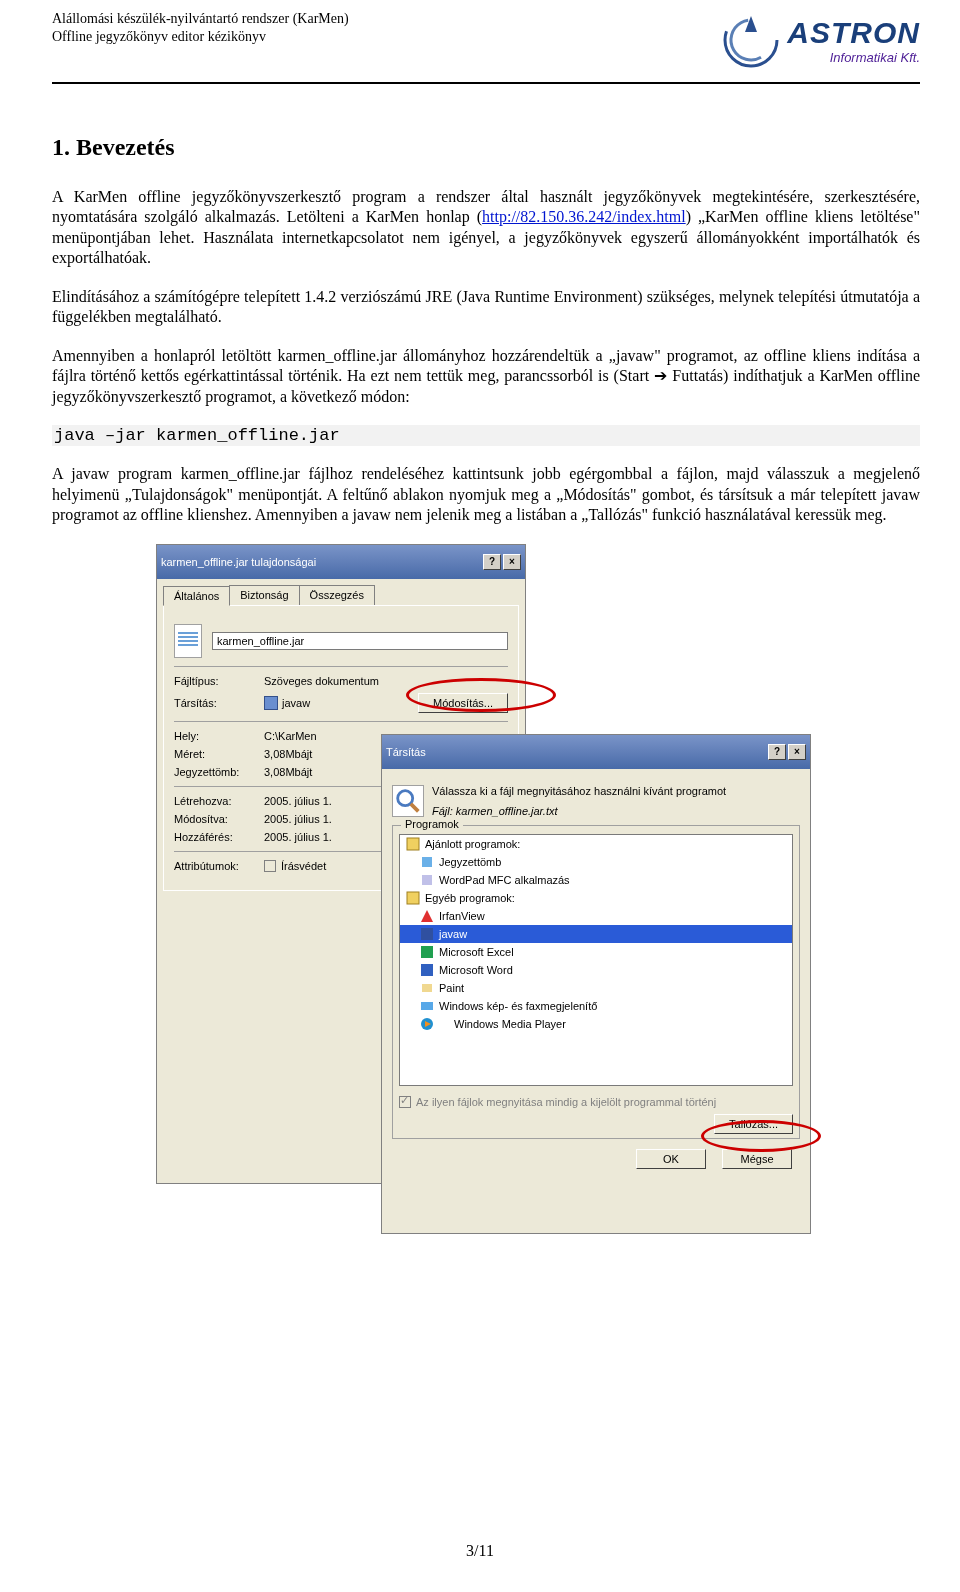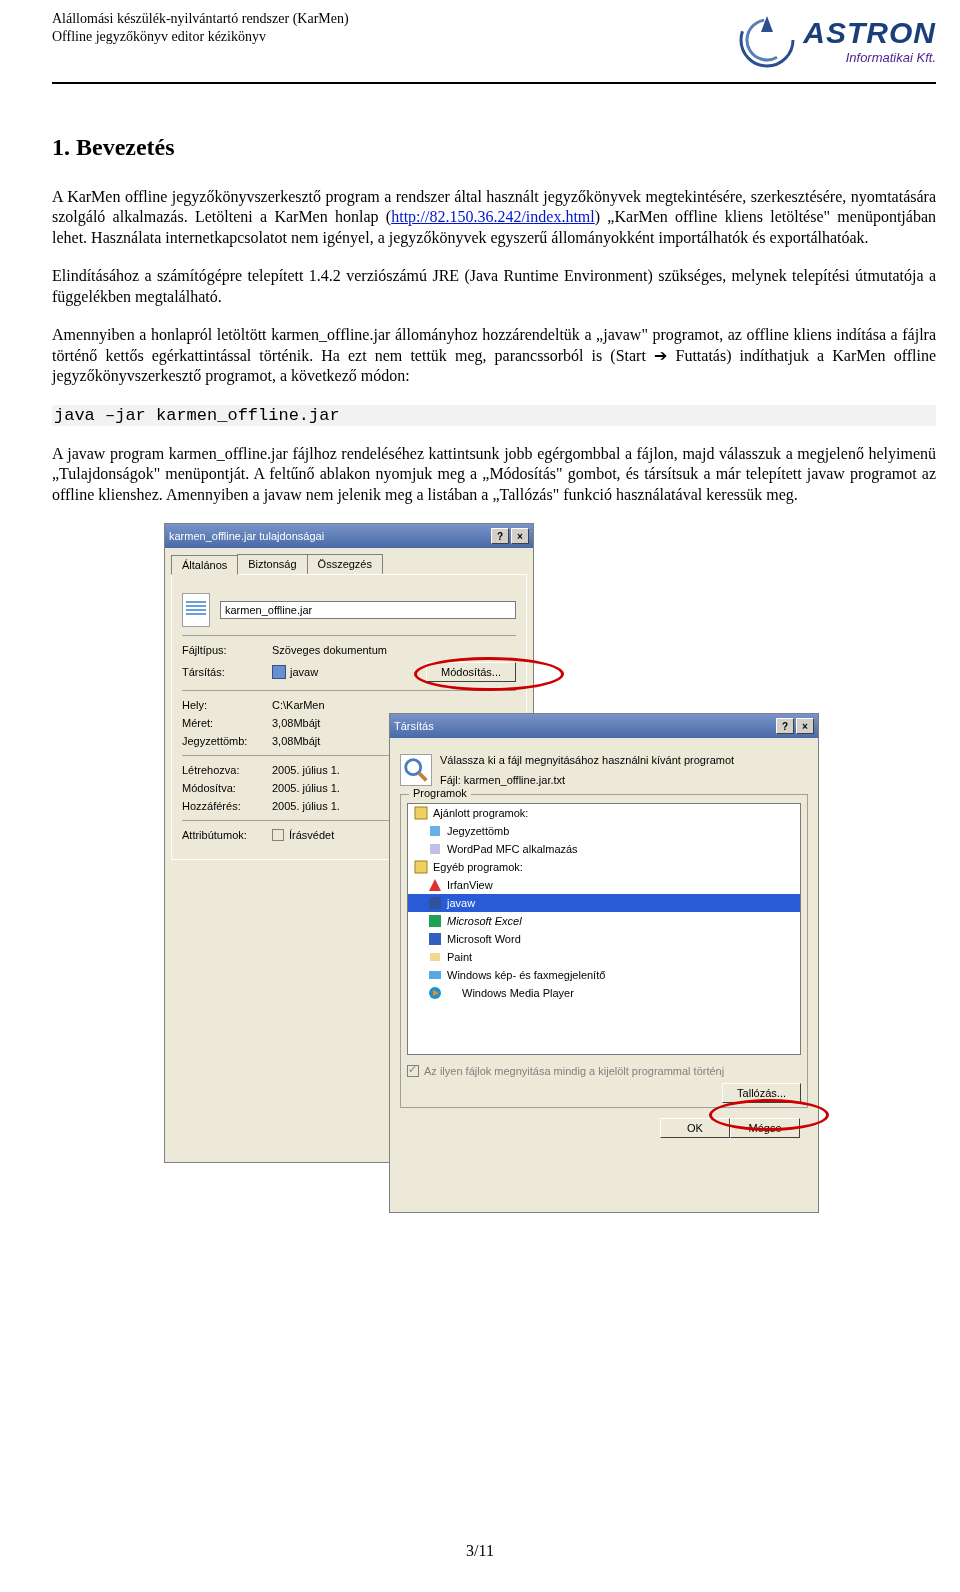--- a/index.html
+++ b/index.html
@@ -5,36 +5,36 @@
   * { box-sizing: border-box; margin: 0; padding: 0; }
   body {
     width: 960px;
     height: 1592px;
     background: #fff;
     font-family: "Times New Roman", Times, serif;
     font-size: 16px;
     color: #000;
     position: relative;
   }
-  .page { padding: 10px 24px 0 52px; }
+  .page { padding: 10px 40px 0 52px; }
   .header-row { display: flex; justify-content: space-between; align-items: flex-start; }
   .header-left { font-size: 14px; line-height: 1.25; }
   .logo { display:flex; align-items:center; gap:6px; color:#1a3f7a; }
   .logo-swoosh { width:60px; height:60px; }
   .logo-text { display:flex; flex-direction:column; align-items:flex-start; }
   .logo-main { font-size: 30px; font-weight:bold; font-style:italic; letter-spacing:1px; color:#1a3f7a; font-family: Arial, sans-serif;}
   .logo-sub { font-size: 13px; color:#4c1d95; font-style:italic; font-family: Arial, sans-serif; align-self:flex-end;}
   .hr { border-top: 2px solid #000; margin: 12px 0 50px 0; }
   h1 { font-size: 24px; font-weight: bold; margin: 20px 0 26px 0; }
   .body p { text-align: justify; line-height: 1.28; margin-bottom: 18px; }
   .link { color: #0015d0; text-decoration: underline; }
   .code-line { font-family: "Courier New", monospace; font-size: 17px; background:#f2f2f2; padding:1px 2px; margin-bottom:18px;}
   .screenshots { position: relative; width: 660px; height: 710px; margin: 12px auto 0 auto; }
   .win { position: absolute; background: #ece9d8; border: 1px solid #808080; font-family: Tahoma, Arial, sans-serif; font-size: 11px; color: #000; }
-  .titlebar { background: linear-gradient(#7a94c8,#486aa8); height: 24px; display:flex; align-items:center; padding: 0 4px; color:#fff; font-size:11px; }
+  .titlebar { background: linear-gradient(#7a94c8,#486aa8); height: 34px; display:flex; align-items:center; padding: 0 4px; color:#fff; font-size:11px; }
   .titlebar .spacer { flex:1; }
   .tb-btn { width:18px; height:16px; background:#d4d0c8; border:1px solid #fff; border-right-color:#404040; border-bottom-color:#404040; display:inline-flex; align-items:center; justify-content:center; margin-left:2px; color:#000; font-size:10px; font-weight:bold;}
   .tabs { display:flex; gap:0; padding: 6px 6px 0 6px; }
   .tab { padding: 3px 10px 3px 10px; background:#ece9d8; border:1px solid #808080; border-bottom:none; font-size:11px; margin-right:-1px;}
   .tab.active { background:#ece9d8; border-bottom:1px solid #ece9d8; position:relative; top:1px; }
   .tabbody { border:1px solid #fff; border-top-color:#fff; margin:0 6px 6px 6px; padding: 12px 10px; }
   .row { display:flex; align-items:center; margin: 6px 0; }
   .lbl { width: 90px; font-size:11px; }
   .val { font-size:11px; }
   .input-like { background:#fff; border:1px solid #7a7a7a; padding:2px 4px; font-size:11px; flex:1; }
@@ -43,21 +43,21 @@
   .doc-icon { width:28px; height:34px; background:#fff; border:1px solid #a0a0a0; display:inline-block; position:relative; margin-right:10px;}
   .doc-icon::before { content:""; position:absolute; left:3px; right:3px; top:7px; height:2px; background:#6aa0d8; box-shadow: 0 4px 0 #6aa0d8, 0 8px 0 #6aa0d8, 0 12px 0 #6aa0d8; }
   .mini-icon { width:14px; height:14px; display:inline-block; background:#6a8fd0; border:1px solid #34508a; margin-right:4px;}
   .circle-red { position:absolute; border:3px solid #cc0000; border-radius:50%; background:transparent;}
   .group-box { border:1px solid #a0a0a0; padding:8px 6px; position:relative; margin-top:8px;}
   .group-box .legend { position:absolute; top:-8px; left:8px; background:#ece9d8; padding:0 4px; font-size:11px;}
   .listbox { background:#fff; border:1px solid #7a7a7a; height:252px; overflow:hidden; font-size:11px;}
   .li-item { padding:2px 6px; display:flex; align-items:center; gap:5px;}
   .li-item.sel { background:#2a5bd7; color:#fff;}
   .dialog-icon { width:32px; height:32px; border:1px solid #a0a0a0; background:#fff; display:inline-block;}
-  .footer-btns { display:flex; justify-content:flex-end; gap:0; padding:10px 8px;}
+  .footer-btns { display:flex; justify-content:flex-end; gap:16px; padding:10px 8px;}
   .chk { width:12px; height:12px; border:1px solid #808080; background:#ece9d8; display:inline-block; margin-right:5px; position:relative;}
   .chk.checked::after{content:"✓"; position:absolute; top:-3px; left:0; font-size:11px; color:#808080;}
   .pagenum { position:absolute; bottom:32px; left:0; right:0; text-align:center; font-size:16px;}
   .ic { width:14px; height:14px; display:inline-block; }
 </style>
 </head>
 <body>
 
 <div class="page">
   <div class="header-row">
@@ -168,21 +168,21 @@
       <div style="padding:10px;">
         <div class="row">
           <span class="dialog-icon">
             <svg viewBox="0 0 32 32">
                 <circle cx="13" cy="13" r="8" fill="none" stroke="#4a7ac0" stroke-width="3"></circle>
                 <line x1="19" y1="19" x2="27" y2="27" stroke="#c08040" stroke-width="4"></line>
               </svg>
           </span>
           <div style="margin-left:8px;">
             <div>Válassza ki a fájl megnyitásához használni kívánt programot</div>
-            <div style="margin-top:8px;"><span>Fájl:</span> <span>karmen_offline.jar.txt</span></div>
+            <div style="margin-top:8px;font-style:italic;"><span>Fájl:</span> <span>karmen_offline.jar.txt</span></div>
           </div>
         </div>
         <div class="group-box">
           <span class="legend">Programok</span>
           <div class="listbox">
             <div class="li-item">
                 <svg class="ic" viewBox="0 0 14 14">
                   <rect x="1" y="1" width="12" height="12" fill="#f0d060" stroke="#a08020"></rect>
                 </svg>
                 <span>Ajánlott programok:</span>
@@ -210,21 +210,21 @@
                   <polygon points="7,1 13,13 1,13" fill="#e03030"></polygon>
                 </svg>
                 <span>IrfanView</span>
               </div>
             <div class="li-item sel" style="padding-left:20px;">
                 <svg class="ic" viewBox="0 0 14 14">
                   <rect x="1" y="1" width="12" height="12" fill="#3050a0"></rect>
                 </svg>
                 <span>javaw</span>
               </div>
-            <div class="li-item" style="padding-left:20px;font-style:italic;">
+            <div class="li-item" style="padding-left:20px;">
                 <svg class="ic" viewBox="0 0 14 14">
                   <rect x="1" y="1" width="12" height="12" fill="#20a050"></rect>
                 </svg>
                 <span>Microsoft Excel</span>
               </div>
             <div class="li-item" style="padding-left:20px;">
                 <svg class="ic" viewBox="0 0 14 14">
                   <rect x="1" y="1" width="12" height="12" fill="#3060c0"></rect>
                 </svg>
                 <span>Microsoft Word</span>

